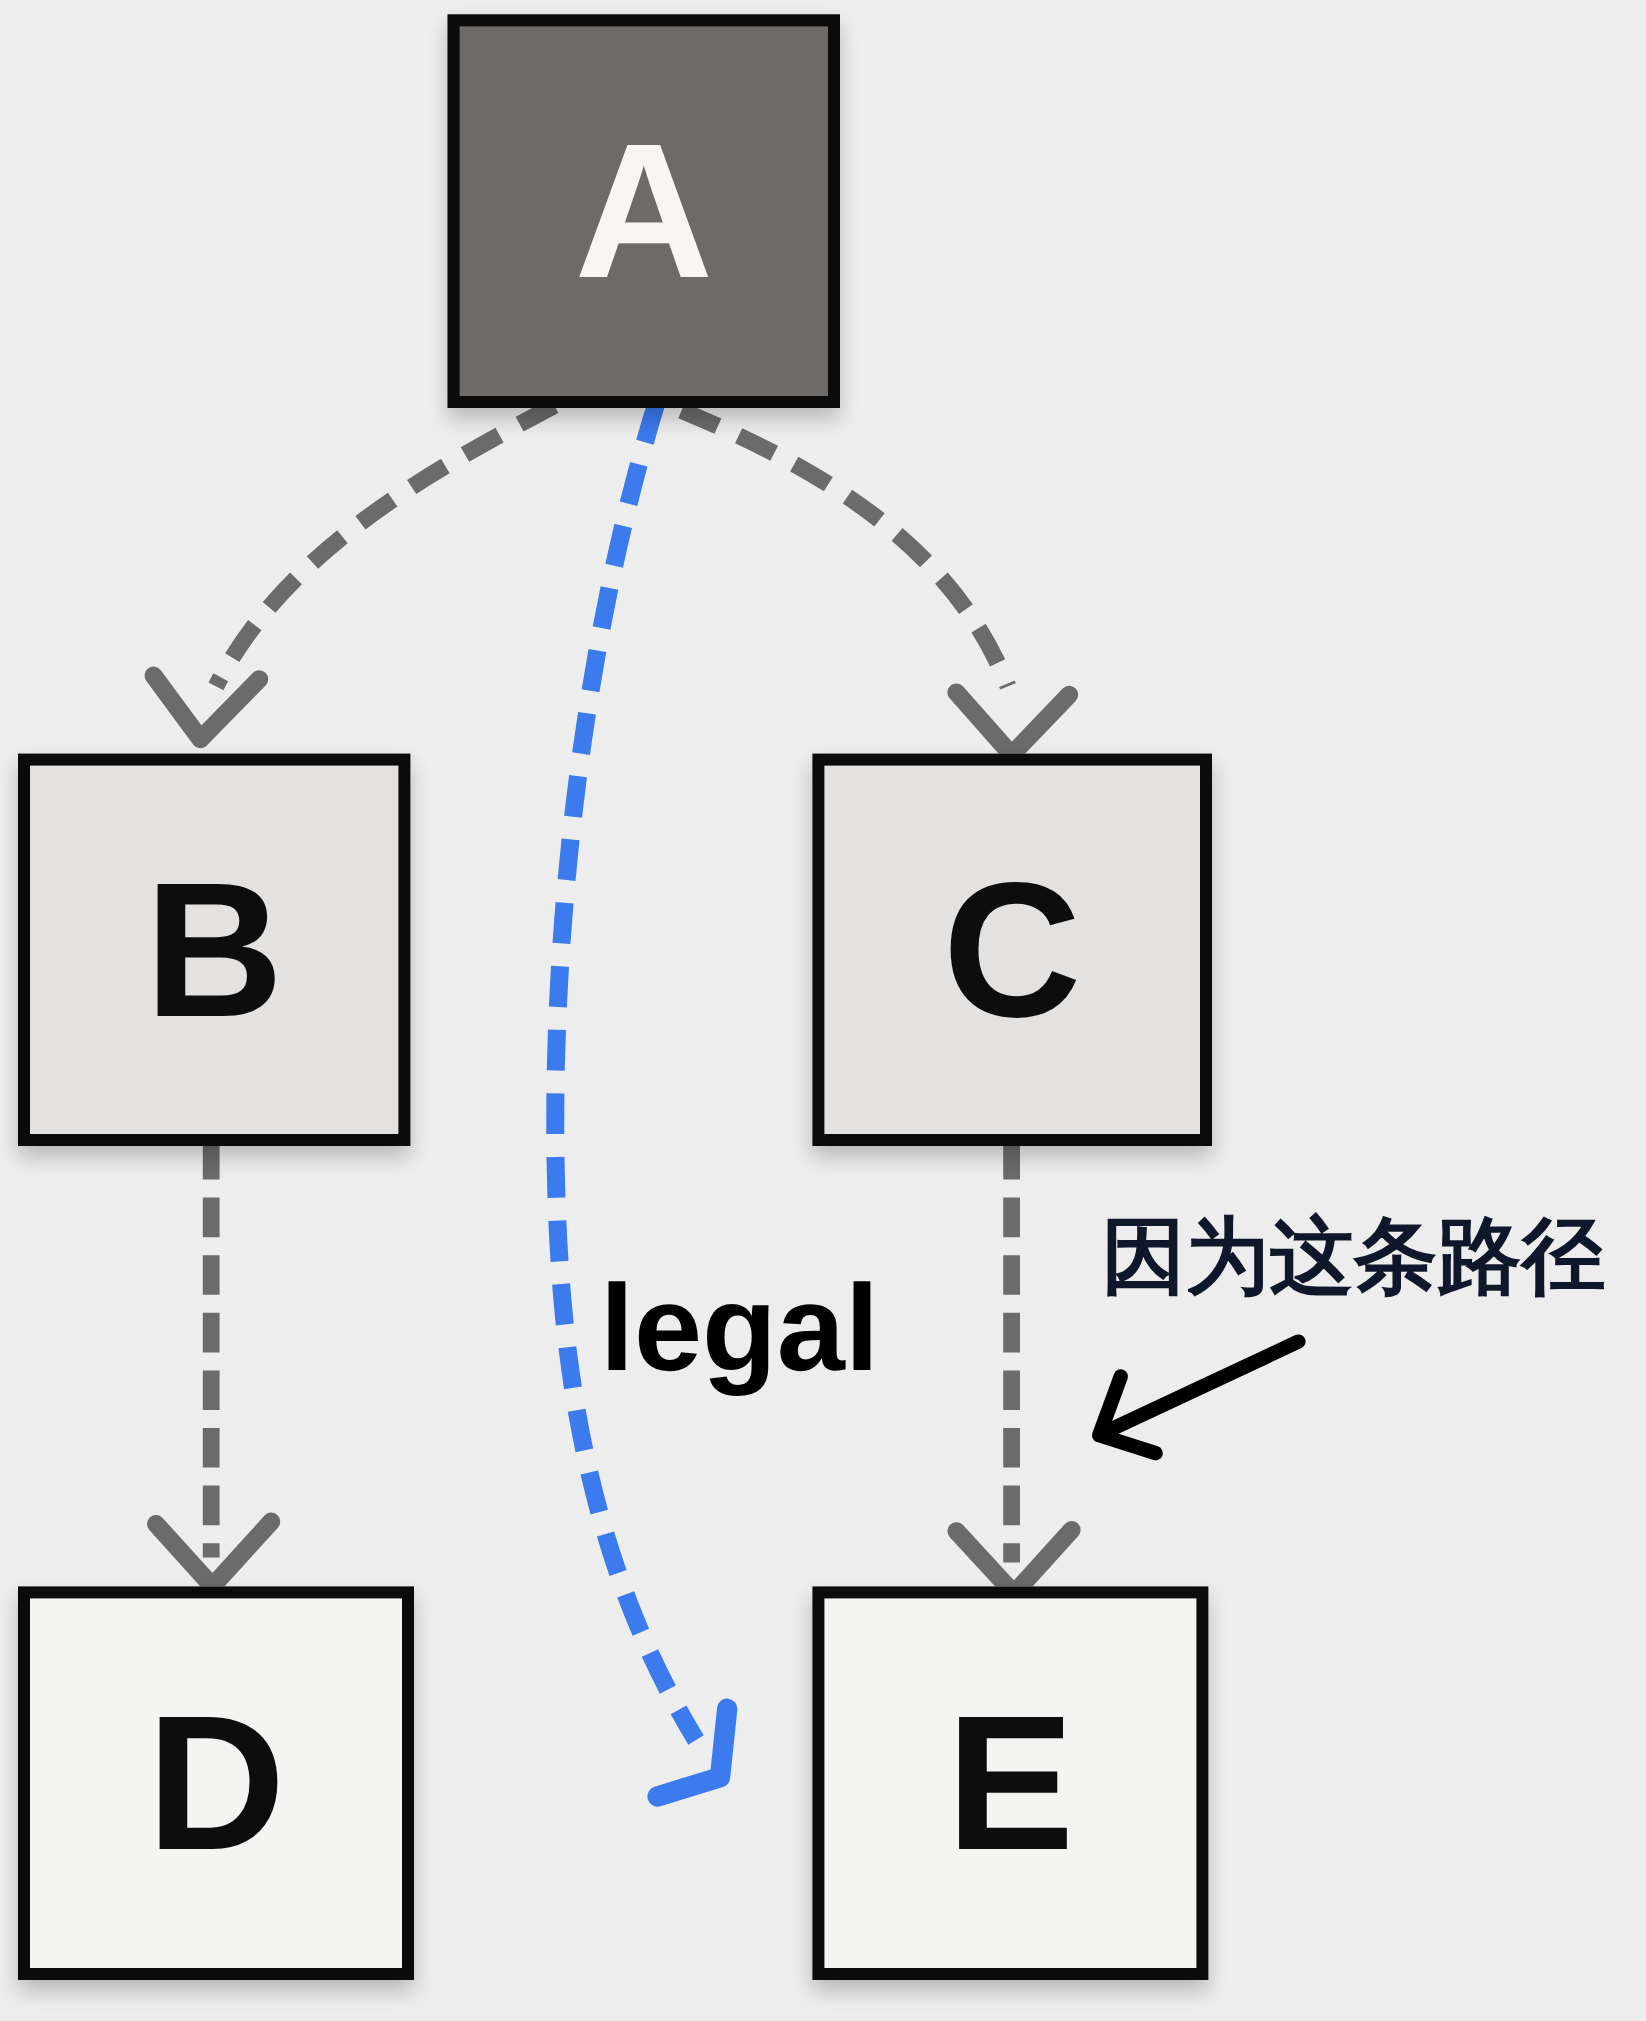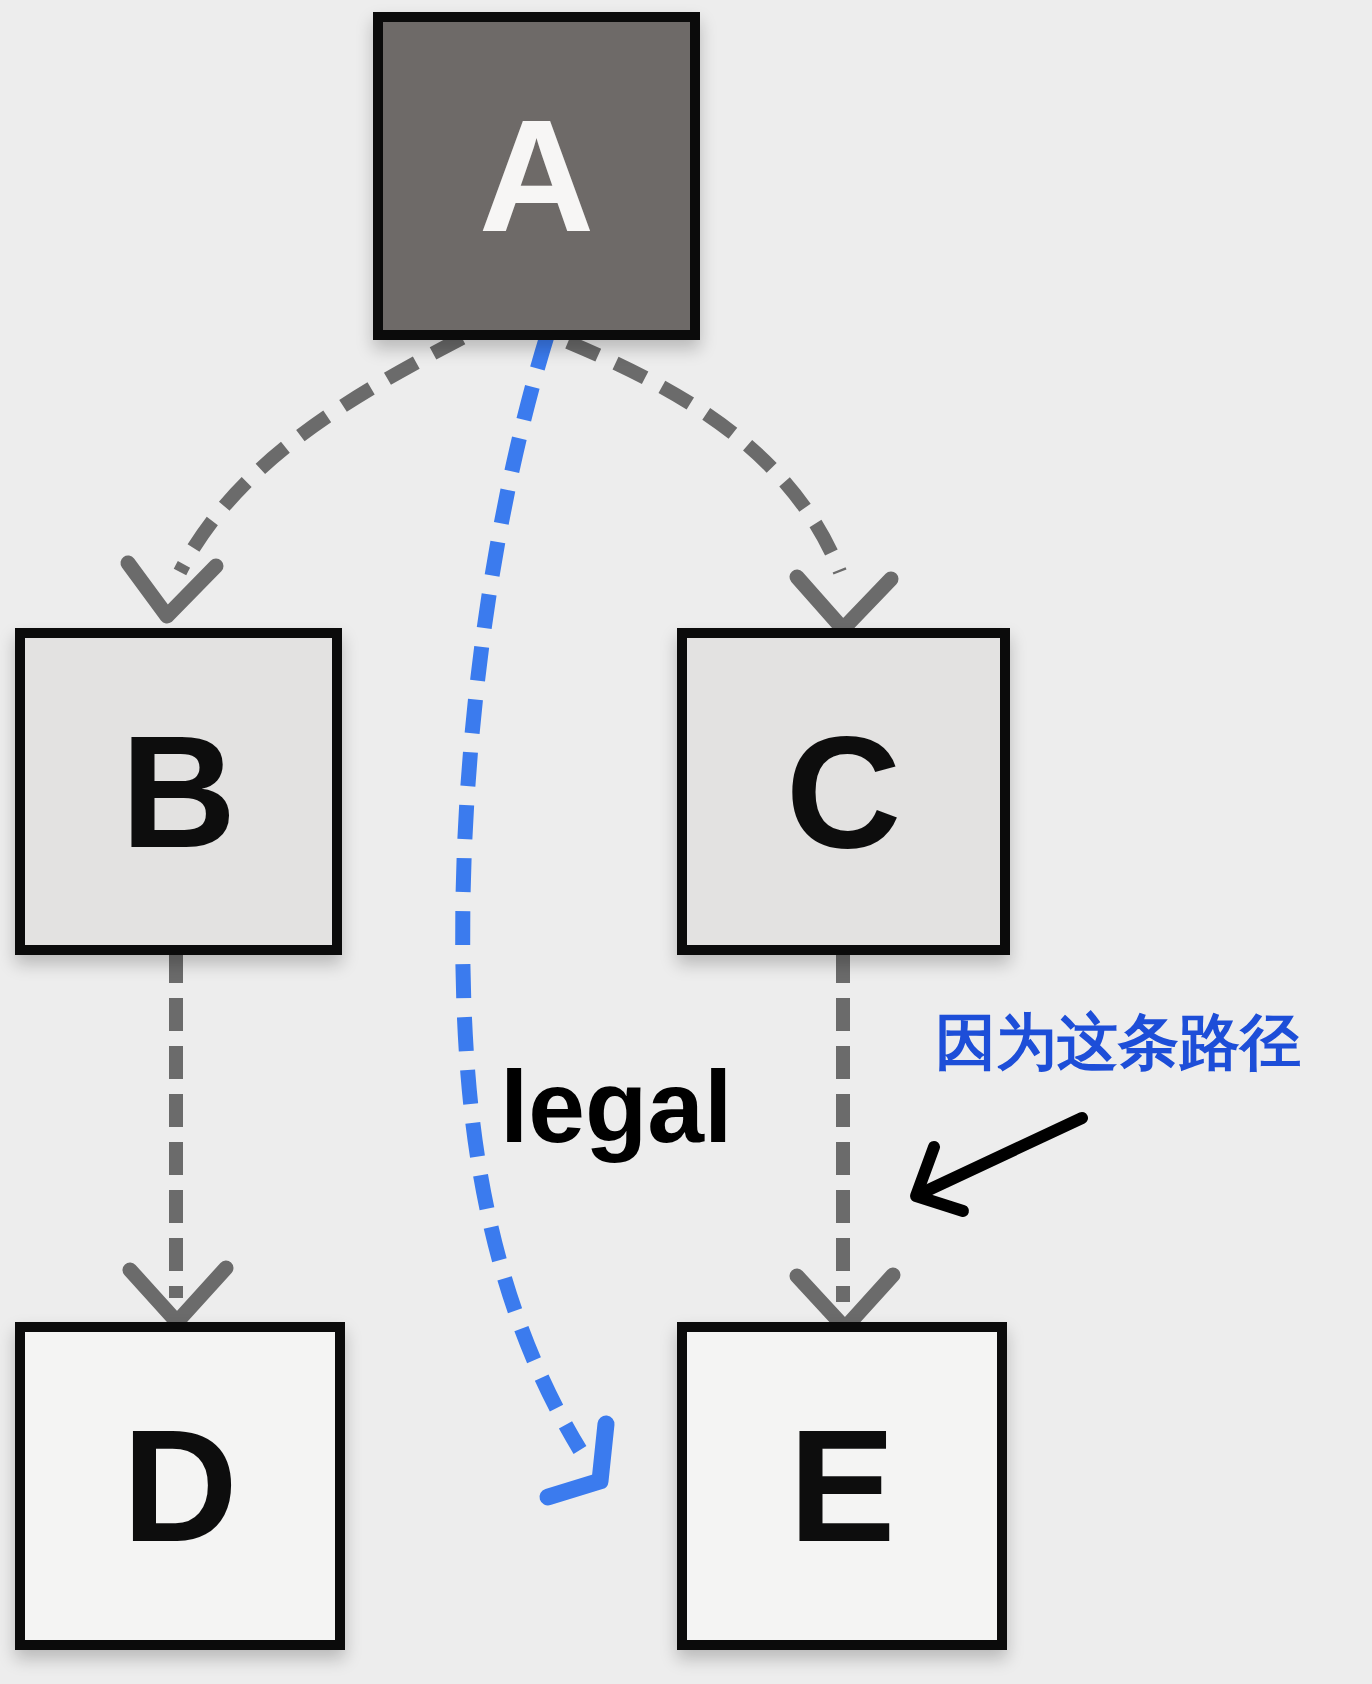--- a/index.html
+++ b/index.html
@@ -50,27 +50,26 @@
     font-size: 102px;
     font-weight: 700;
     line-height: 1;
     color: #000000;
     white-space: nowrap;
   }
   .annotation-text {
     position: absolute;
     left: 918px;
     top: 1012px;
-    font-size: 61px;
+    font-size: 70px;
     font-weight: 600;
     line-height: 1;
-    color: #1d4ed8;
+    color: #0f172a;
     letter-spacing: 0px;
     white-space: nowrap;
-    margin-left: 17px;
   }
 </style>
 </head>
 <body>
 
 <div class="stage">
 
   <svg class="edges" viewBox="0 0 1372 1684" xmlns="http://www.w3.org/2000/svg">
 
     <g>

